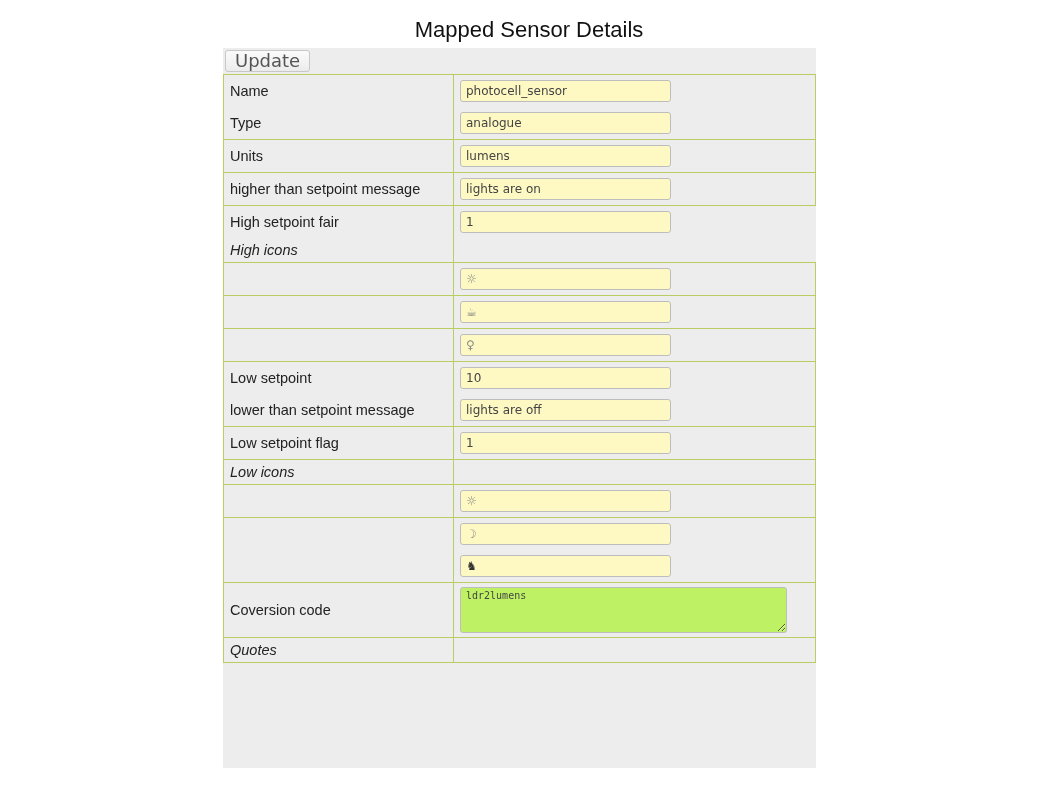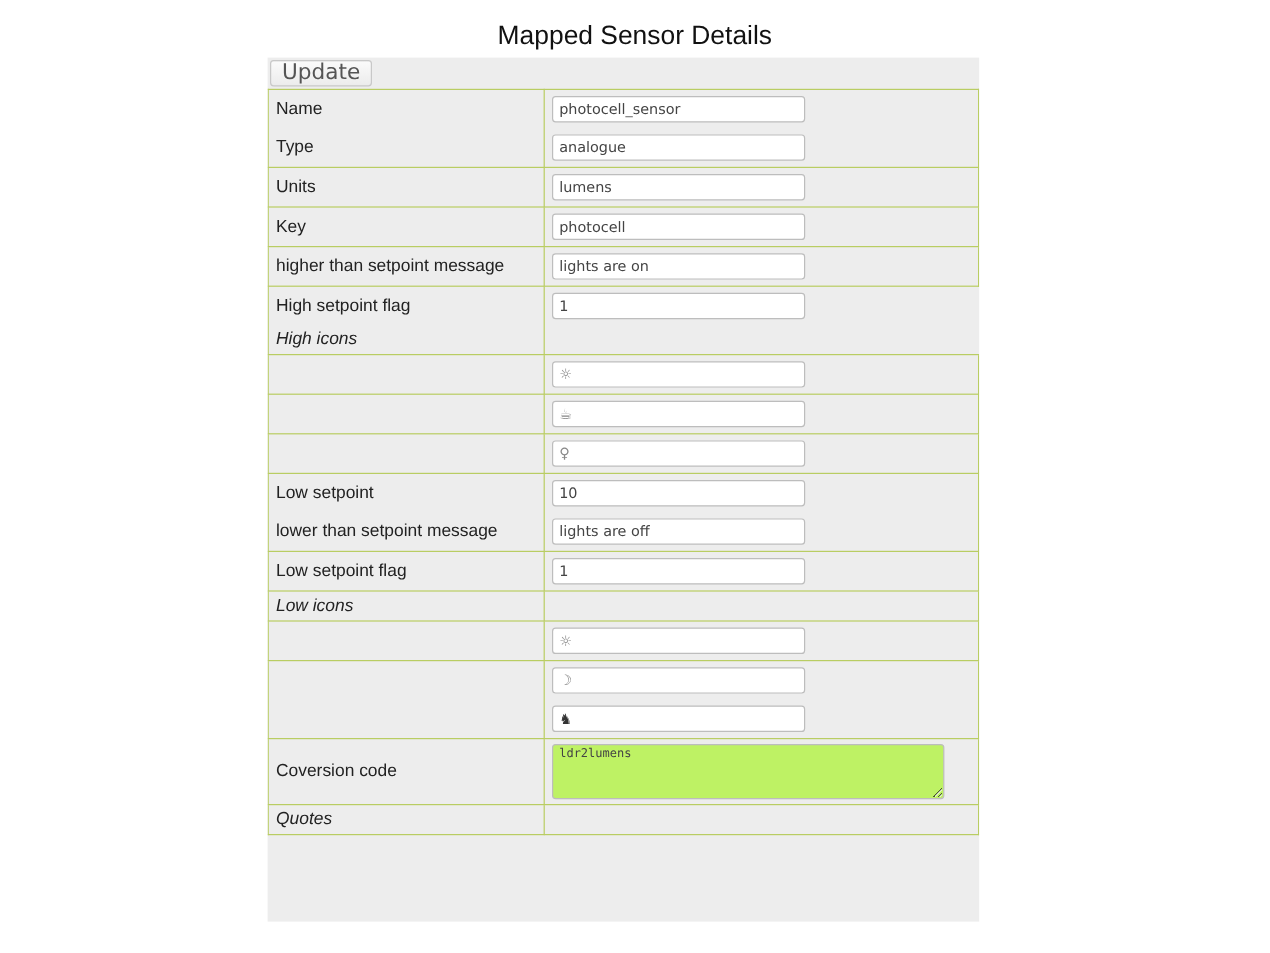--- a/index.html
+++ b/index.html
@@ -7,21 +7,21 @@
     .title { position: absolute; top: 17px; left: 0; width: 1058px; text-align: center; font-size: 22px; color: #111; }
     .panel { position: absolute; left: 223px; top: 48px; width: 593px; height: 720px; overflow: hidden; background: #ededed; }
     .toolbar { height: 26px; position: relative; }
     .btn { position: absolute; left: 2px; top: 2px; height: 22px; padding: 0 9px; border: 1px solid #c8c8c8; border-radius: 3px; background: linear-gradient(#fbfbfb, #ececec); font-family: "DejaVu Sans", sans-serif; font-size: 18px; color: #555; cursor: pointer; line-height: 20px; }
     table { border-collapse: collapse; width: 593px; table-layout: fixed; }
     td { border: 1px solid #b9cd62; padding: 0; vertical-align: top; font-size: 14.5px; }
     td.lbl { width: 223px; padding-left: 6px; }
     td.val { padding-left: 6px; }
     .line { height: 32px; display: flex; align-items: center; }
     .line.short { height: 24px; font-style: italic; }
-    .inp { width: 211px; height: 22px; box-sizing: border-box; border: 1px solid #bdbdbd; border-radius: 3px; background: #ffffff; font-family: "DejaVu Sans", sans-serif; font-size: 12px; color: #444; padding: 0 5px; line-height: 20px; }
+    .inp { width: 211px; height: 22px; box-sizing: border-box; border: 1px solid #bdbdbd; border-radius: 3px; background: #fef9c3; font-family: "DejaVu Sans", sans-serif; font-size: 12px; color: #444; padding: 0 5px; line-height: 20px; }
     .ta { width: 327px; height: 46px; box-sizing: border-box; border: 1px solid #bdbdbd; border-radius: 3px; background: #bef264; font-family: "DejaVu Sans Mono", monospace; font-size: 10px; color: #444; padding: 2px 5px; resize: both; margin-top: 4px; margin-bottom: 4px; white-space: pre; overflow: hidden; display: block; }
     .icon-glyph { color: #888; font-size: 12px; }
   </style>
 </head>
 <body>
 
 <div class="title">Mapped Sensor Details</div>
 
 <div class="panel">
   <div class="toolbar">
@@ -48,41 +48,31 @@
             <div class="line">Units</div>
           </td>
       <td class="val">
             <div class="line">
               <input class="inp" value="lumens" style="">
             </div>
           </td>
     </tr>
     <tr>
       <td class="lbl">
-            <div class="line">Key</div>
-          </td>
-      <td class="val">
-            <div class="line">
-              <input class="inp" value="photocell" style="">
-            </div>
-          </td>
-    </tr>
-    <tr>
-      <td class="lbl">
             <div class="line">higher than setpoint message</div>
           </td>
       <td class="val">
             <div class="line">
               <input class="inp" value="lights are on" style="">
             </div>
           </td>
     </tr>
     <tr>
       <td class="lbl">
-        <div class="line">High setpoint flag</div>
+        <div class="line">High setpoint fair</div>
         <div class="line short">High icons</div>
       </td>
       <td class="val" style="border-right:none;">
         <div class="line">
               <input class="inp" value="1" style="">
             </div>
       </td>
     </tr>
     <tr>
       <td class="lbl"></td>

